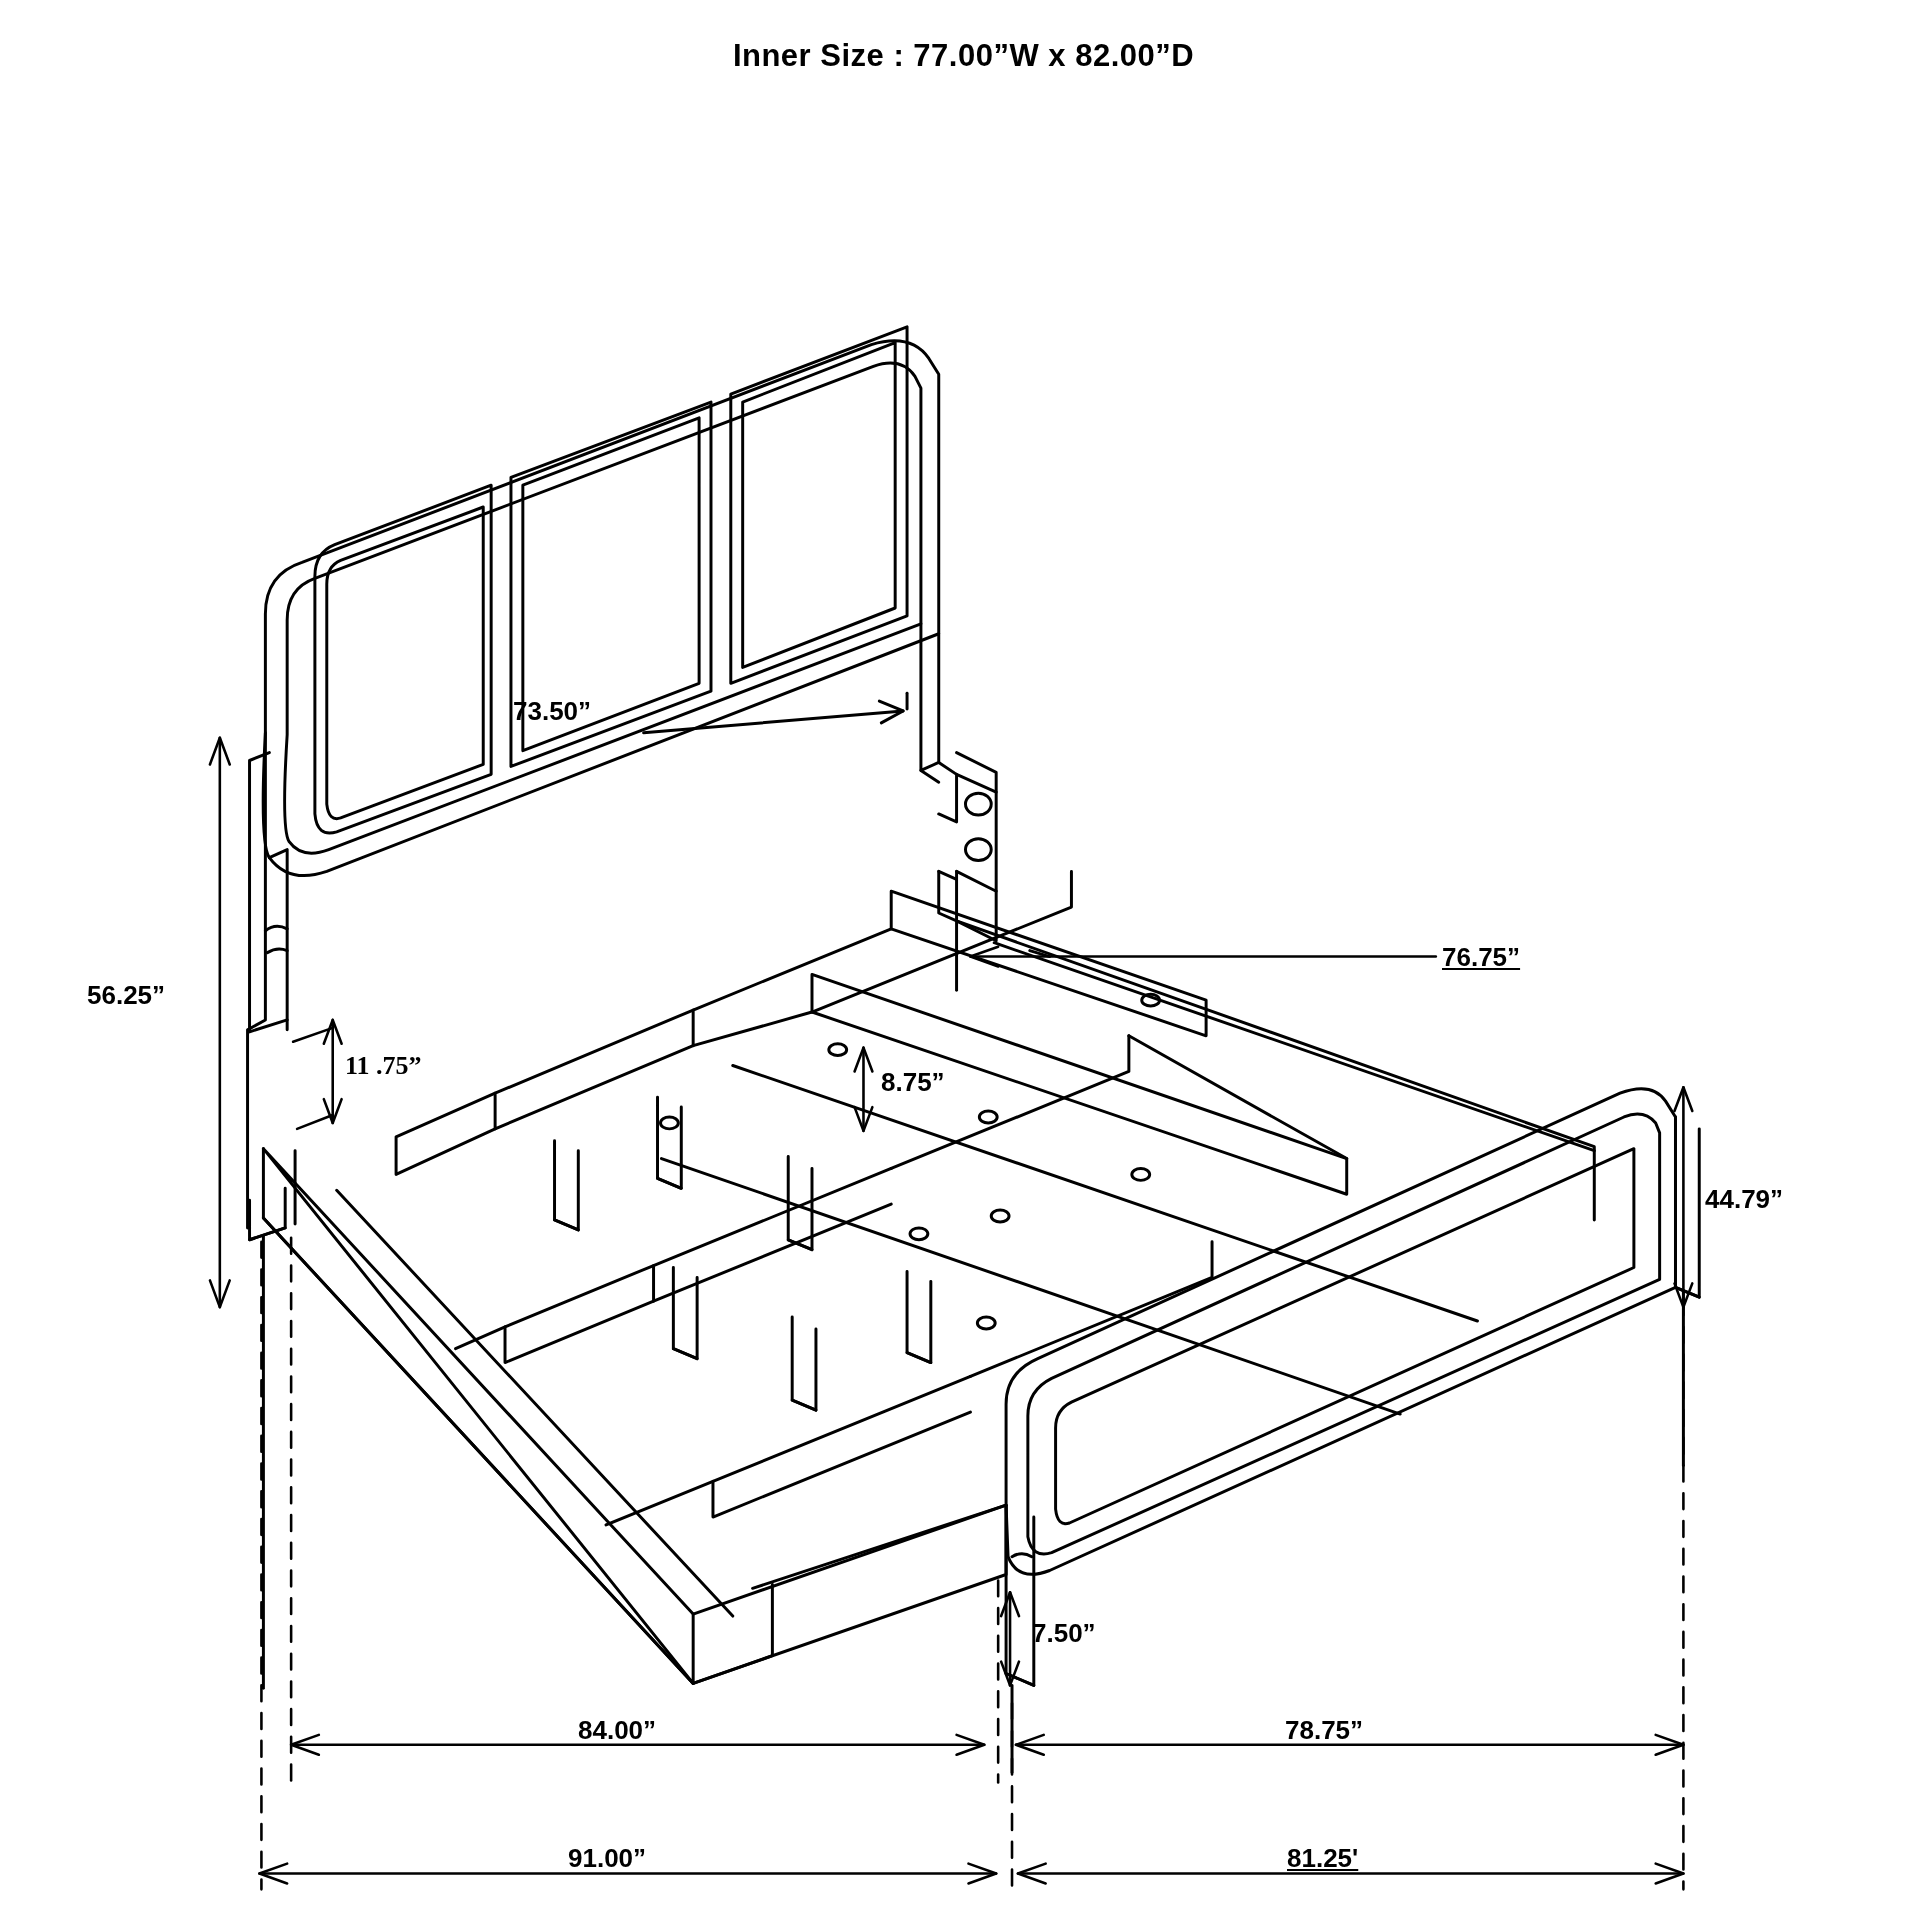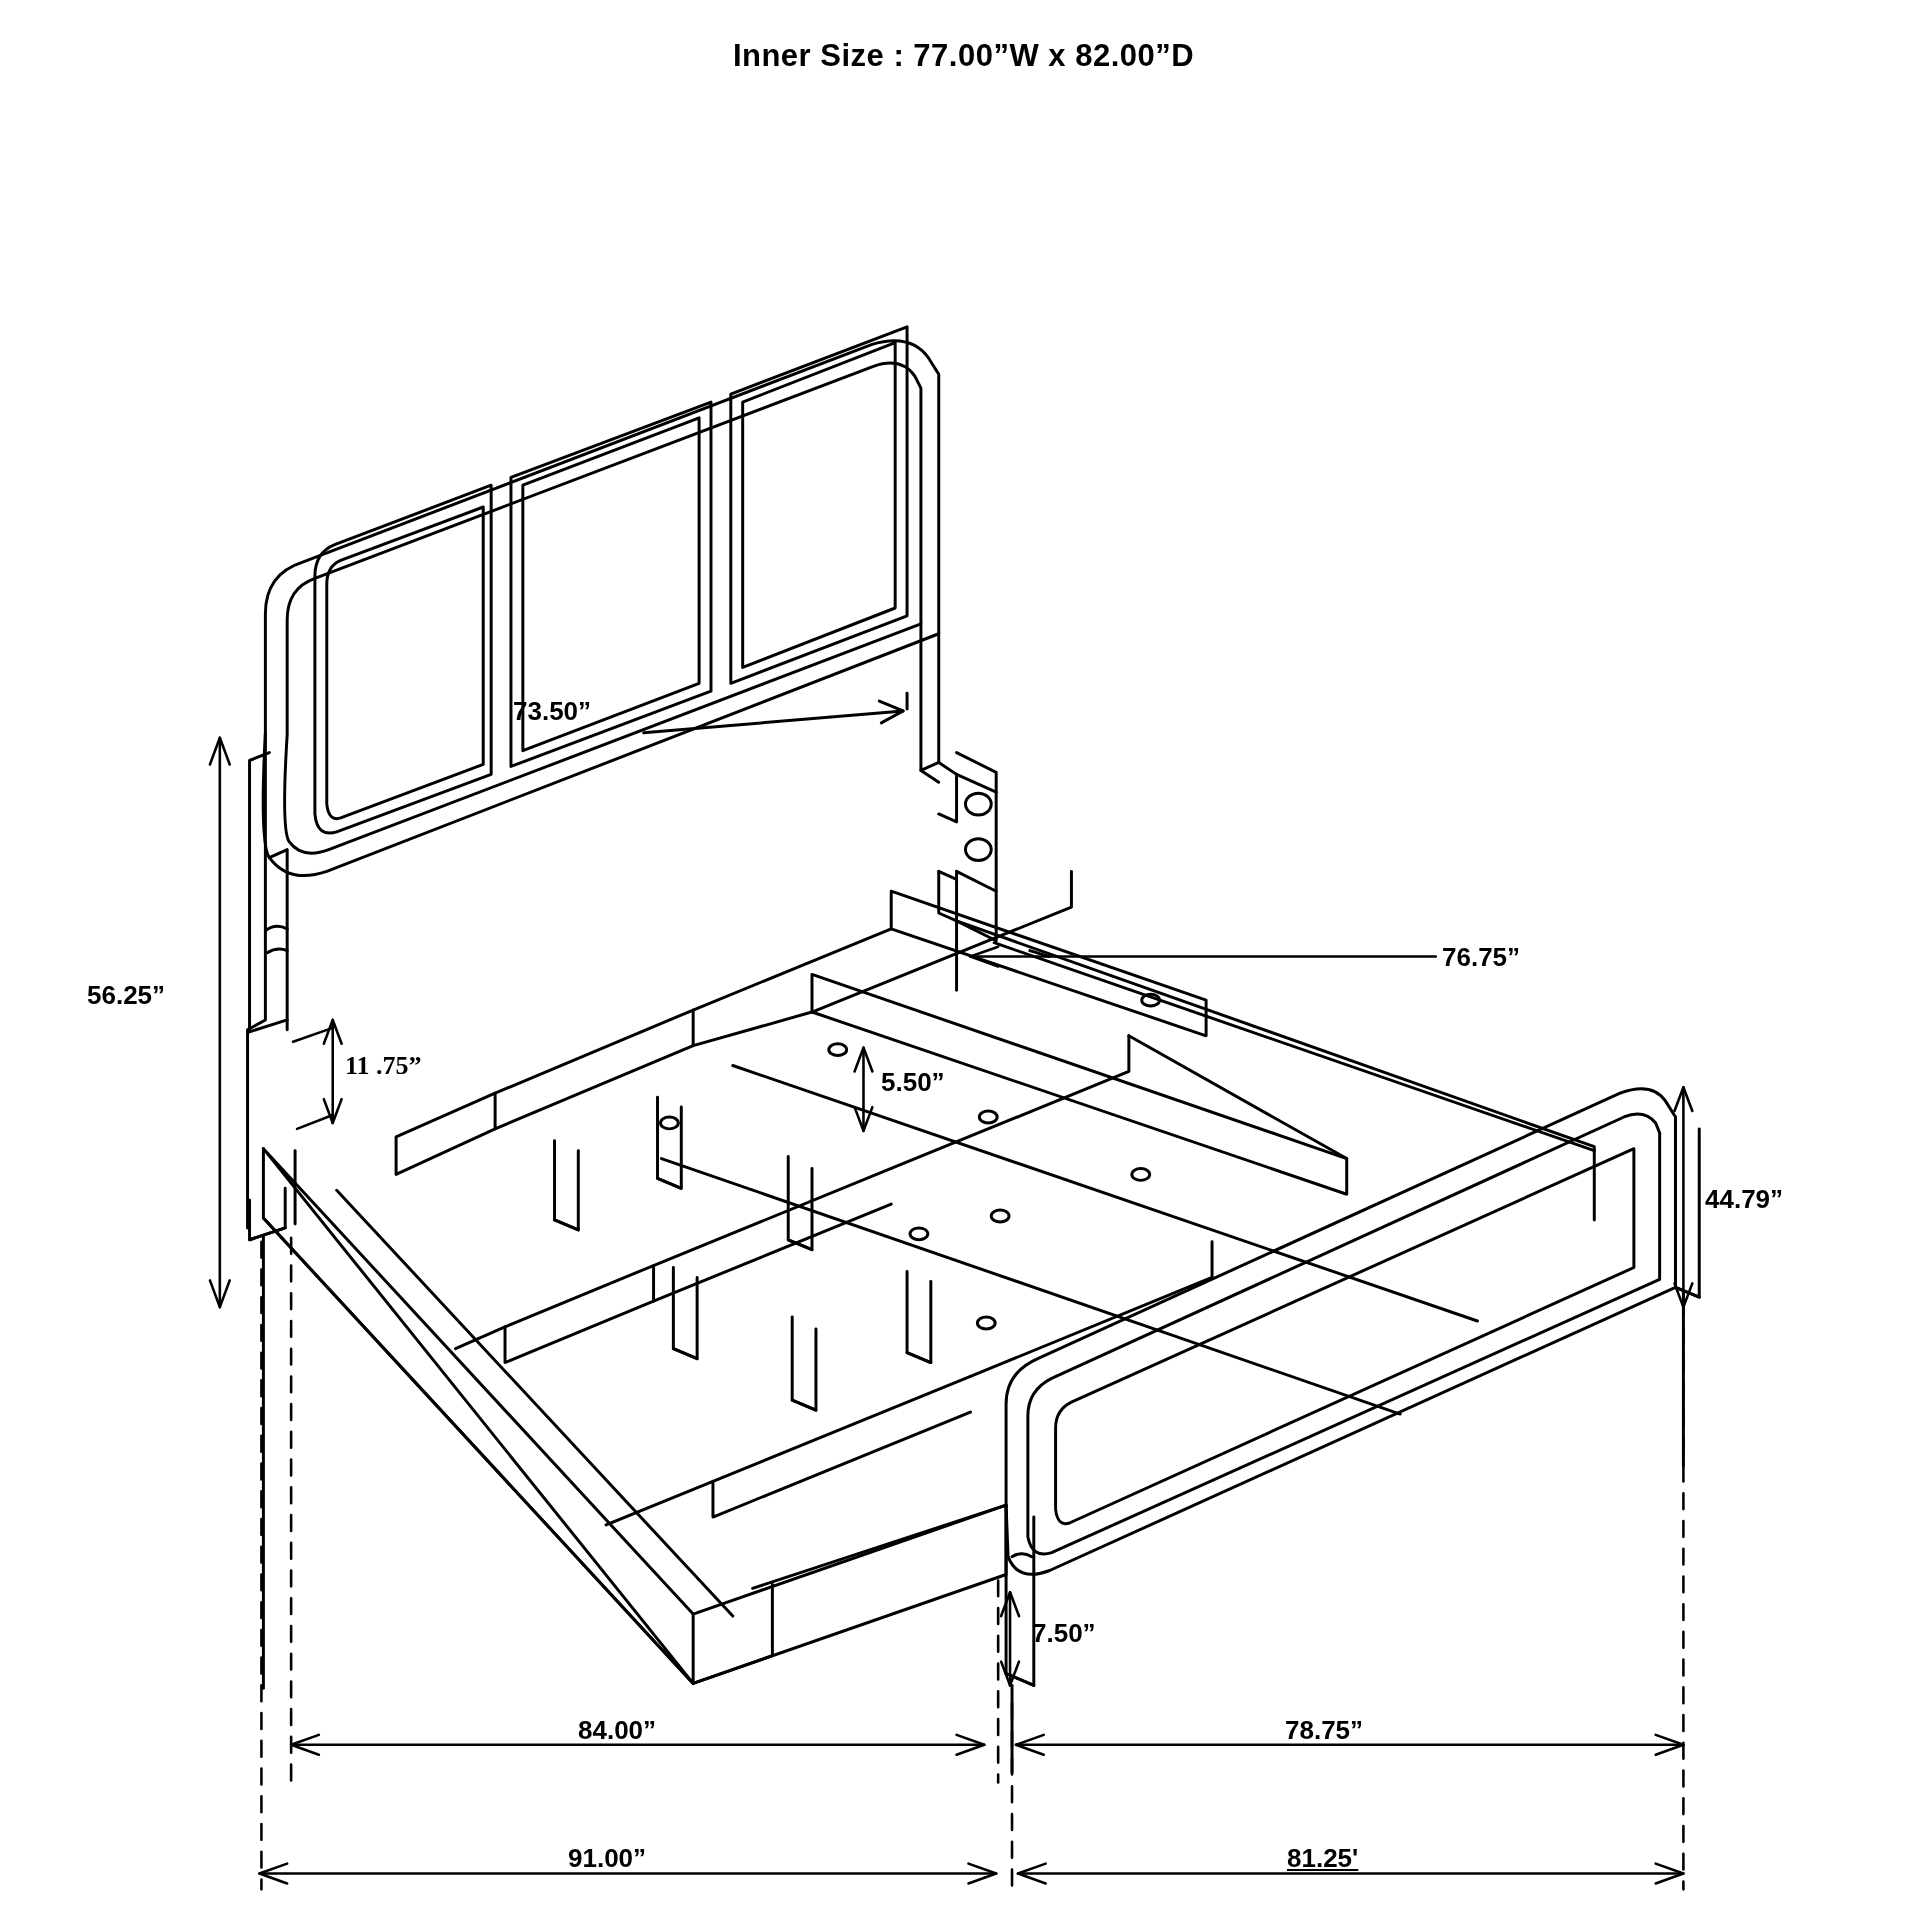--- a/index.html
+++ b/index.html
@@ -231,23 +231,23 @@
 
         <path d="M1028,1892 L1700,1892"></path>
         <path d="M1028,1892 L1056,1882 M1028,1892 L1056,1902"></path>
         <path d="M1700,1892 L1672,1882 M1700,1892 L1672,1902"></path>
       </g>
     </g>
   </svg>
 
   <div class="dim-label" style="left:87px; top:980px;">56.25”</div>
   <div class="dim-label" style="left:513px; top:696px;">73.50”</div>
-  <div class="dim-label" style="left:1442px; top:942px;">76.75”</div>
+  <div class="dim-label" style="left:1442px; top:942px;text-decoration:underline;">76.75”</div>
   <div class="dim-label" style="left:345px; top:1051px;font-family:Liberation Serif, serif;">11 .75”</div>
-  <div class="dim-label" style="left:881px; top:1067px;">5.50”</div>
+  <div class="dim-label" style="left:881px; top:1067px;">8.75”</div>
   <div class="dim-label" style="left:1705px; top:1184px;">44.79”</div>
   <div class="dim-label" style="left:1032px; top:1618px;">7.50”</div>
   <div class="dim-label" style="left:578px; top:1715px;">84.00”</div>
   <div class="dim-label" style="left:1285px; top:1715px;">78.75”</div>
   <div class="dim-label" style="left:568px; top:1843px;">91.00”</div>
   <div class="dim-label" style="left:1287px; top:1843px;text-decoration:underline;">81.25'</div>
 
 </div>
 
 

